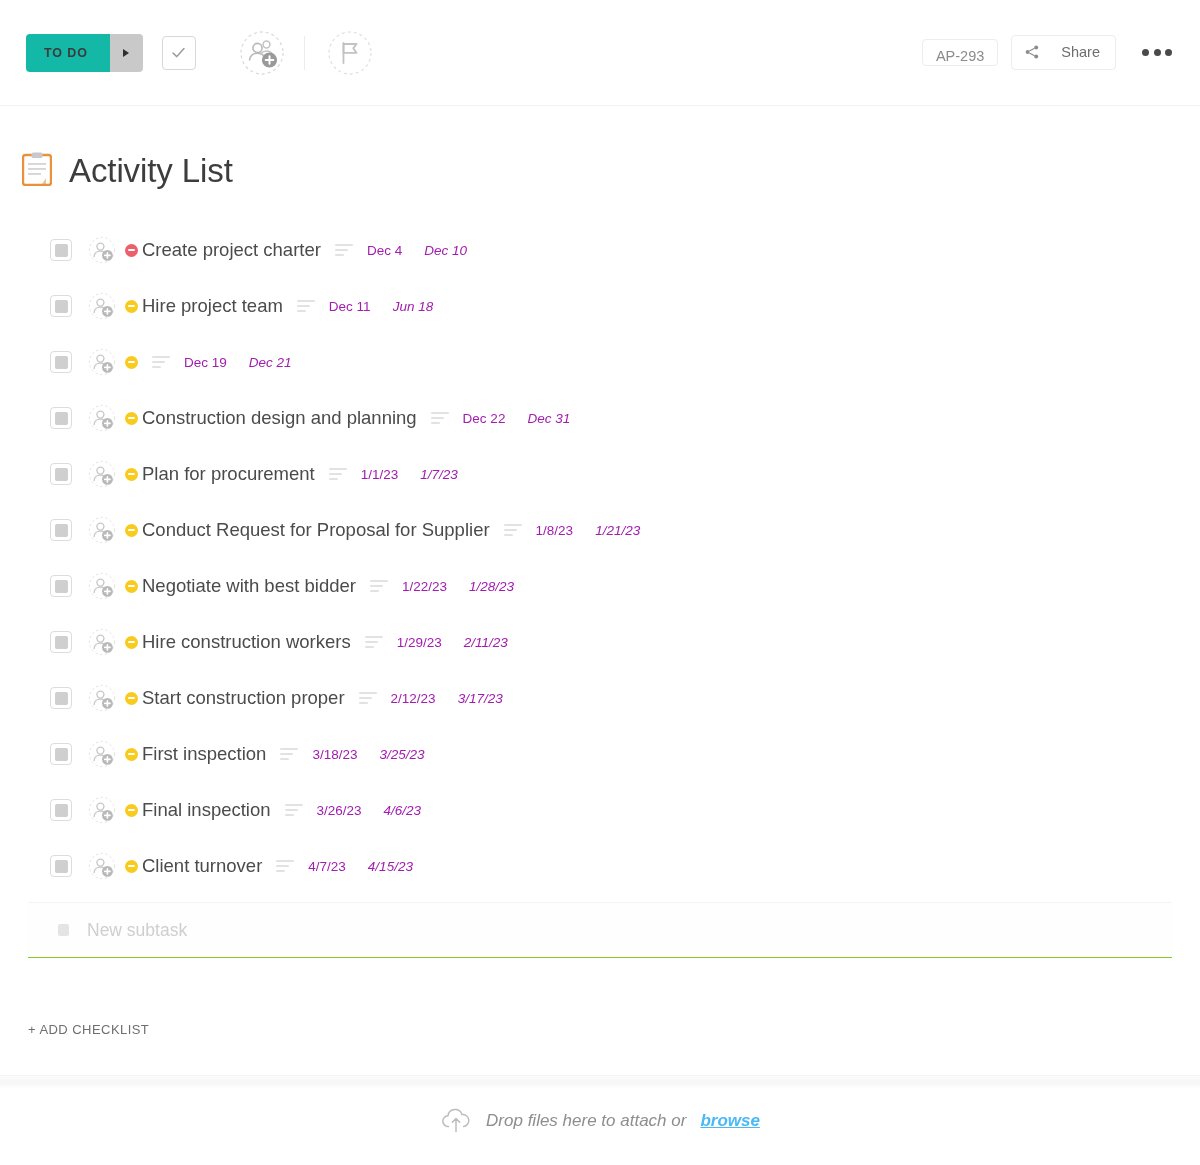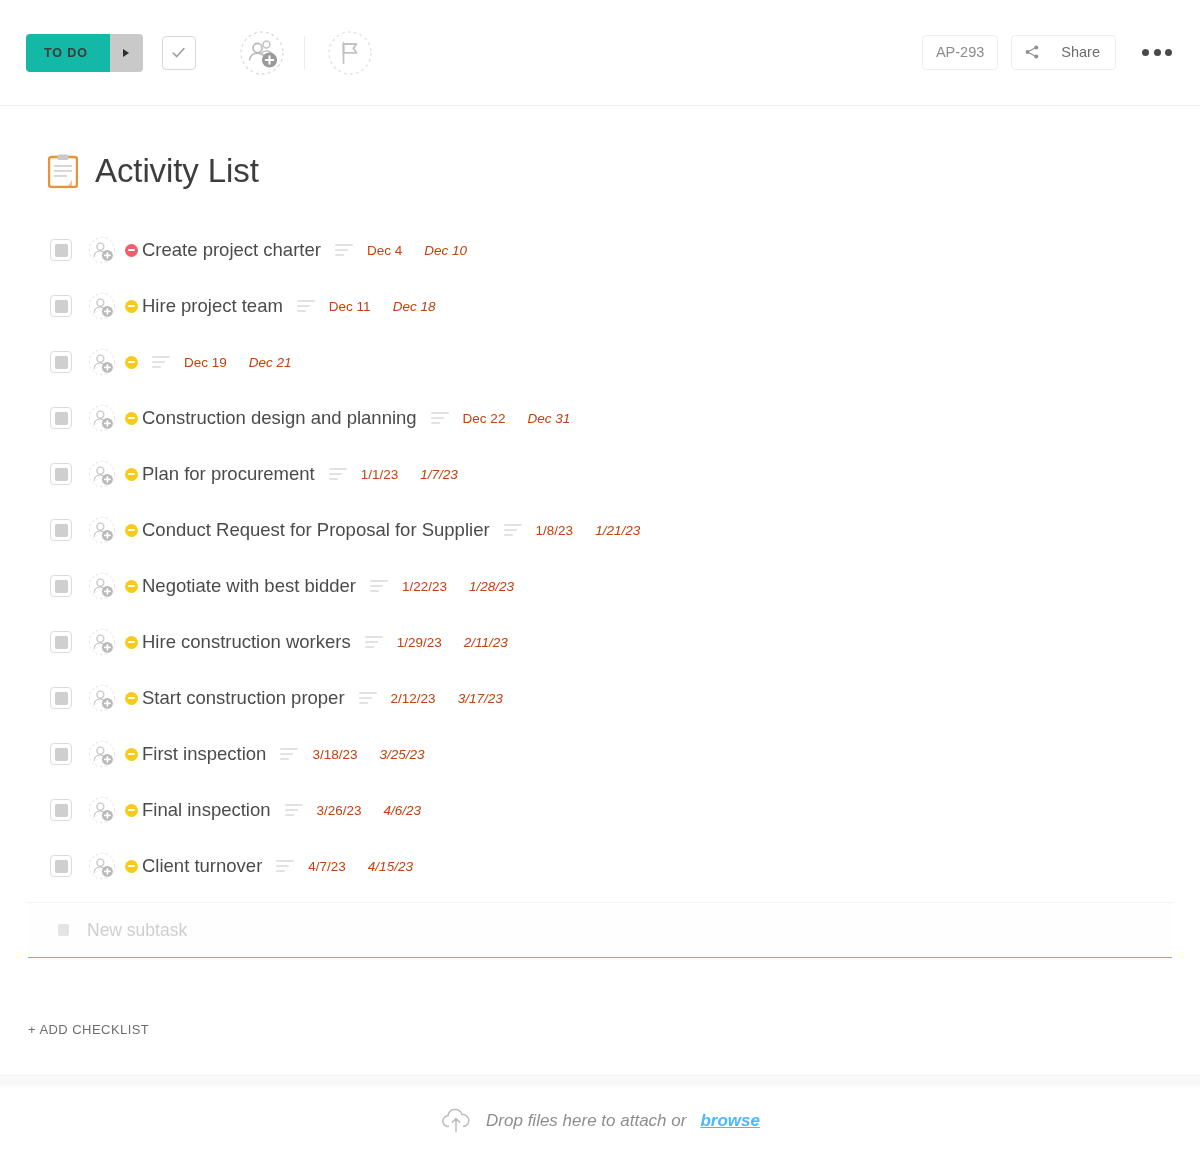--- a/index.html
+++ b/index.html
@@ -93,21 +93,21 @@
   }
 
   .hdr-spacer { flex: 1; }
 
   .id-badge {
     border: 1px solid #ededed;
     border-radius: 4px;
     background: #fff;
     color: #8b8b8b;
     font-size: 14.5px;
-    padding: 8px 13px 9px;
+    padding: 8px 13px 1px;
     cursor: pointer;
   }
 
   .share-btn {
     margin-left: 13px;
     border: 1px solid #ededed;
     border-radius: 4px;
     background: #fff;
     color: #6e6e6e;
     font-size: 14.5px;
@@ -129,23 +129,22 @@
   .dots-btn i {
     display: block;
     width: 7px; height: 7px;
     border-radius: 50%;
     background: #4a4a4a;
   }
 
   
   .title-row {
     display: flex;
-    align-items: center;
     gap: 17px;
-    padding: 46px 0 0 48px;
+    padding: 46px 0 0 22px;
   }
   .title-emoji { width: 30px; height: 34px; }
   .title-text {
     font-size: 33px;
     font-weight: normal;
     color: #3d3d3d;
     letter-spacing: -0.1px;
   }
 
   
@@ -222,21 +221,21 @@
     height: 2px;
     border-radius: 1px;
     background: #e2e2e2;
   }
   .desc-icon b:nth-child(1) { width: 100%; }
   .desc-icon b:nth-child(2) { width: 72%; }
   .desc-icon b:nth-child(3) { width: 50%; }
 
   .task-date {
     font-size: 13.5px;
-    color: #c2410c;
+    color: #a21caf;
     white-space: nowrap;
     cursor: pointer;
     text-align: center;
   }
   .task-date.start { margin-left: 14px; }
   .task-date.end   { margin-left: 22px; font-style: italic; }
 
   
   .new-subtask {
     margin: 8px 28px 0 28px;
@@ -416,21 +415,21 @@
         <path d="M19.4 16.7v5.4M16.7 19.4h5.4" stroke="#ffffff" stroke-width="1.6" stroke-linecap="round"></path>
       </svg>
       <span class="prio-dot" style="background:#f9cb1c"></span>
       <span class="task-name">Hire project team</span>
       <span class="desc-icon">
         <b></b>
         <b></b>
         <b></b>
       </span>
       <span class="task-date start">Dec 11</span>
-      <span class="task-date end">Dec 18</span>
+      <span class="task-date end">Jun 18</span>
     </div>
     <div class="task-row">
       <span class="task-check">
         <i></i>
       </span>
       <svg class="task-avatar" viewBox="0 0 28 28">
         <circle cx="14" cy="14" r="12.6" fill="none" stroke="#e3e3e3" stroke-width="1" stroke-dasharray="2.4 2.4"></circle>
         <circle cx="12.4" cy="10.6" r="3.5" fill="none" stroke="#c7c7c7" stroke-width="1.35"></circle>
         <path d="M6.2 20.6c0-3.4 2.8-5.5 6.2-5.5 1.5 0 2.9.4 4 1.1" fill="none" stroke="#c7c7c7" stroke-width="1.35" stroke-linecap="round"></path>
         <circle cx="19.4" cy="19.4" r="5.4" fill="#b9b9b9"></circle>

